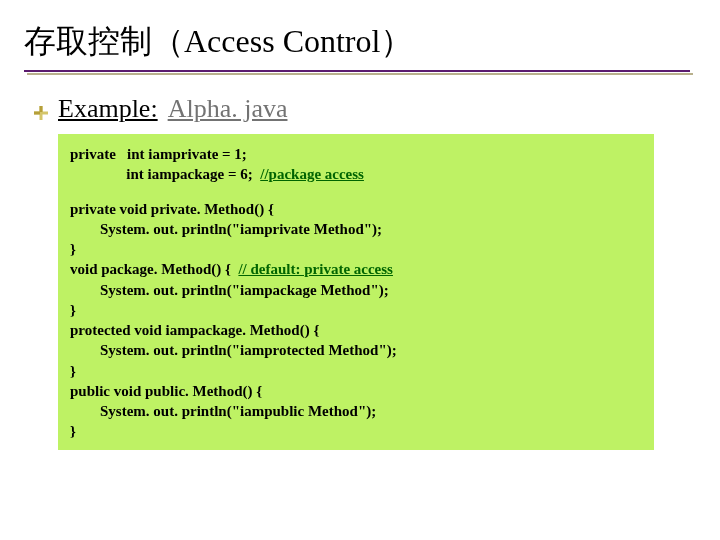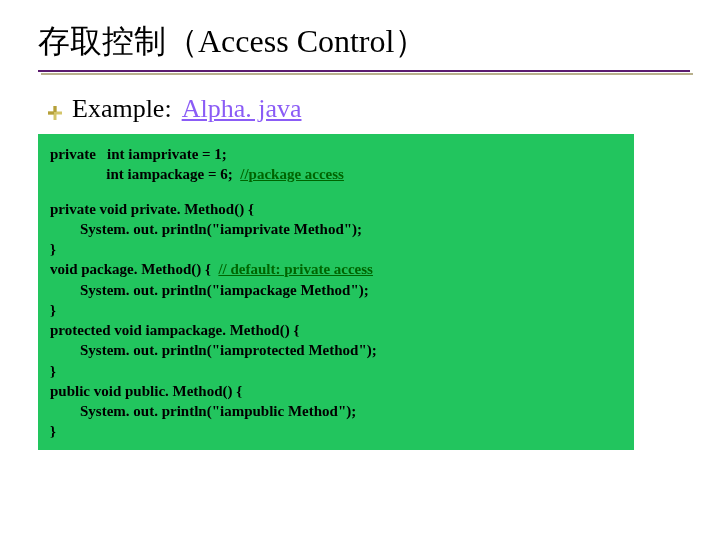--- a/index.html
+++ b/index.html
@@ -4,21 +4,21 @@
 <style>
   * { margin: 0; padding: 0; box-sizing: border-box; }
   body {
     width: 720px;
     height: 540px;
     background: #fff;
     font-family: "Times New Roman", serif;
     overflow: hidden;
   }
   .slide {
-    padding: 20px 30px 0 38px;
+    padding: 20px 30px 0 24px;
   }
   .title {
     font-size: 32px;
     font-weight: normal;
     color: #000;
     margin-bottom: 6px;
   }
   .hr-wrap {
     position: relative;
     height: 6px;
@@ -42,29 +42,30 @@
     gap: 10px;
     margin-bottom: 10px;
     margin-left: 10px;
   }
   .bullet {
     width: 14px; height: 14px;
     position: relative;
     top: 3px;
   }
   .bullet svg { display: block; }
-  .ex-label { font-size: 26px; color: #000; }
+  .ex-label { font-size: 26px; color: #000; text-decoration: underline; }
   .ex-link {
     font-size: 26px;
-    color: #8b5cf6;
+    color: #737373;
     text-decoration: underline;
   }
   .code-box {
+    margin-left: 34px;
     width: 596px;
-    background: #22c55e;
+    background: #bef264;
     padding: 10px 12px 8px 12px;
     font-family: "Times New Roman", serif;
     font-size: 15px;
     line-height: 1.35;
     color: #000;
   }
   .code-box .line { white-space: pre; font-weight: bold; }
   .code-box .comment { color: #006400; font-weight: bold; text-decoration: underline; }
   .code-box .blank { height: 14px; }
 </style>

